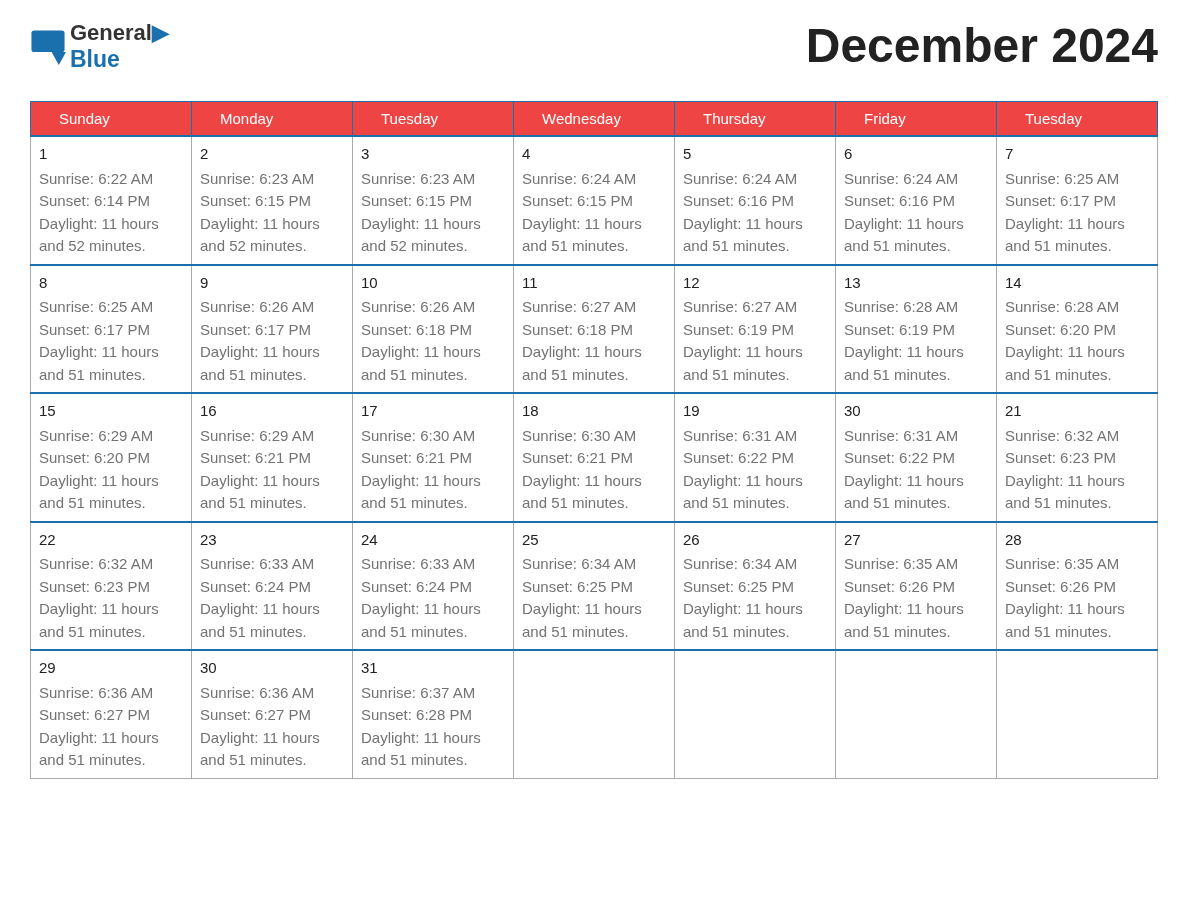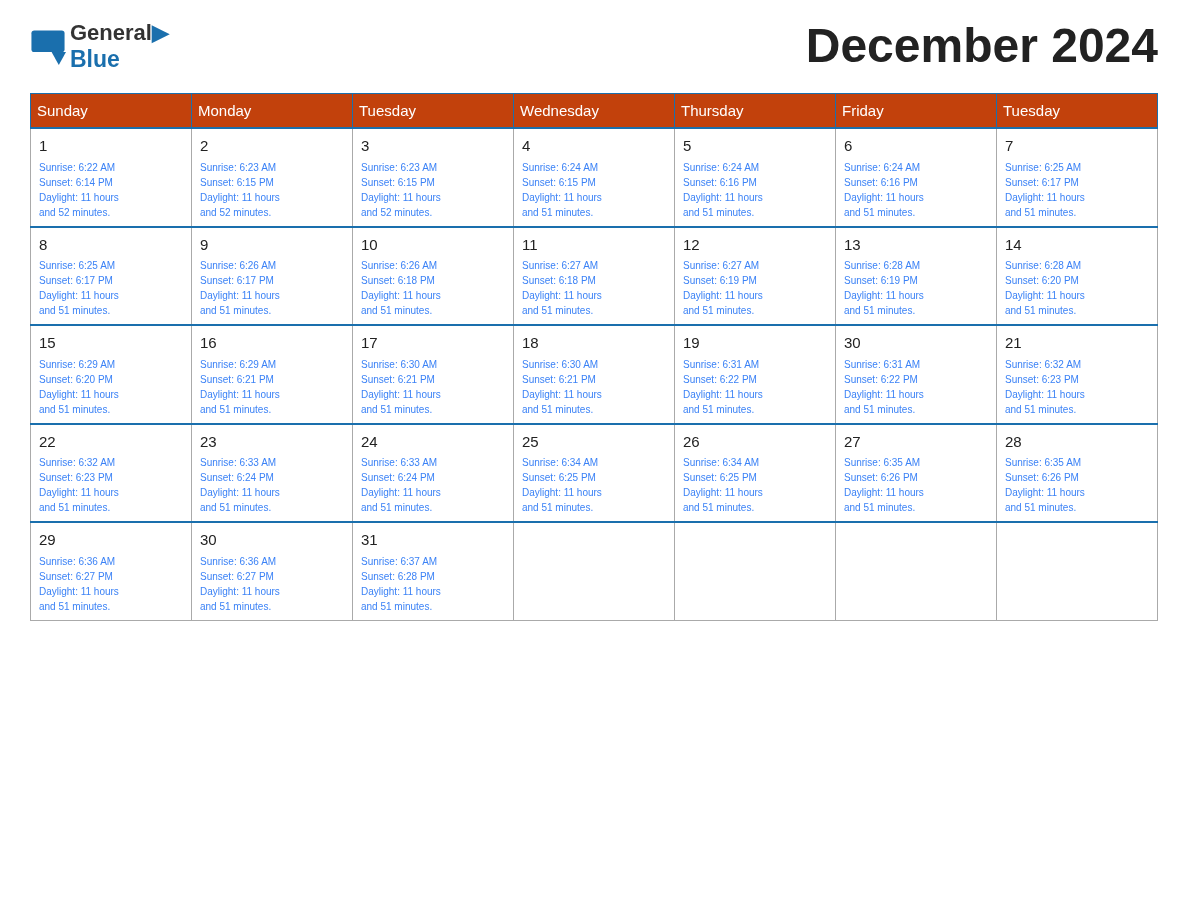--- a/index.html
+++ b/index.html
@@ -7,21 +7,21 @@
       font-family: Arial, sans-serif;
       background: #fff;
       padding: 20px 30px;
       width: 1188px;
       min-height: 918px;
     }
     .header {
       display: flex;
       justify-content: space-between;
       align-items: flex-start;
-      margin-bottom: 20px;
+      margin-bottom: 28px;
     }
     .logo {
       display: flex;
       align-items: center;
     }
     .logo-icon {
       width: 36px;
       height: 36px;
       margin-right: 4px;
       position: relative;
@@ -39,44 +39,44 @@
       font-size: 20px;
       font-weight: normal;
       color: #444;
     }
     table {
       width: 100%;
       border-collapse: collapse;
       font-size: 13px;
     }
     thead tr th {
-      background-color: #c2410c;
+      background-color: #ef4444;
       color: #fff;
-      padding: 8px 6px;
+      padding: 8px 28px;
       text-align: left;
       font-size: 15px;
       font-weight: normal;
       border: 1px solid #1a6fad;
     }
     tbody tr td {
       border: 1px solid #aaa;
       padding: 6px 8px;
       vertical-align: top;
       color: #222;
       line-height: 1.5;
       width: 14.28%;
     }
     tbody tr td .day-number {
       font-size: 15px;
       display: block;
       margin-bottom: 2px;
     }
     tbody tr td .day-info {
-      font-size: 10px;
-      color: #3b82f6;
+      font-size: 15px;
+      color: #737373;
     }
     tbody tr {
       border-top: 2px solid #1a6fad;
     }
     tbody tr td:first-child {
       border-left: 1px solid #aaa;
     }
     .empty-cell {
       background: #fff;
     }

